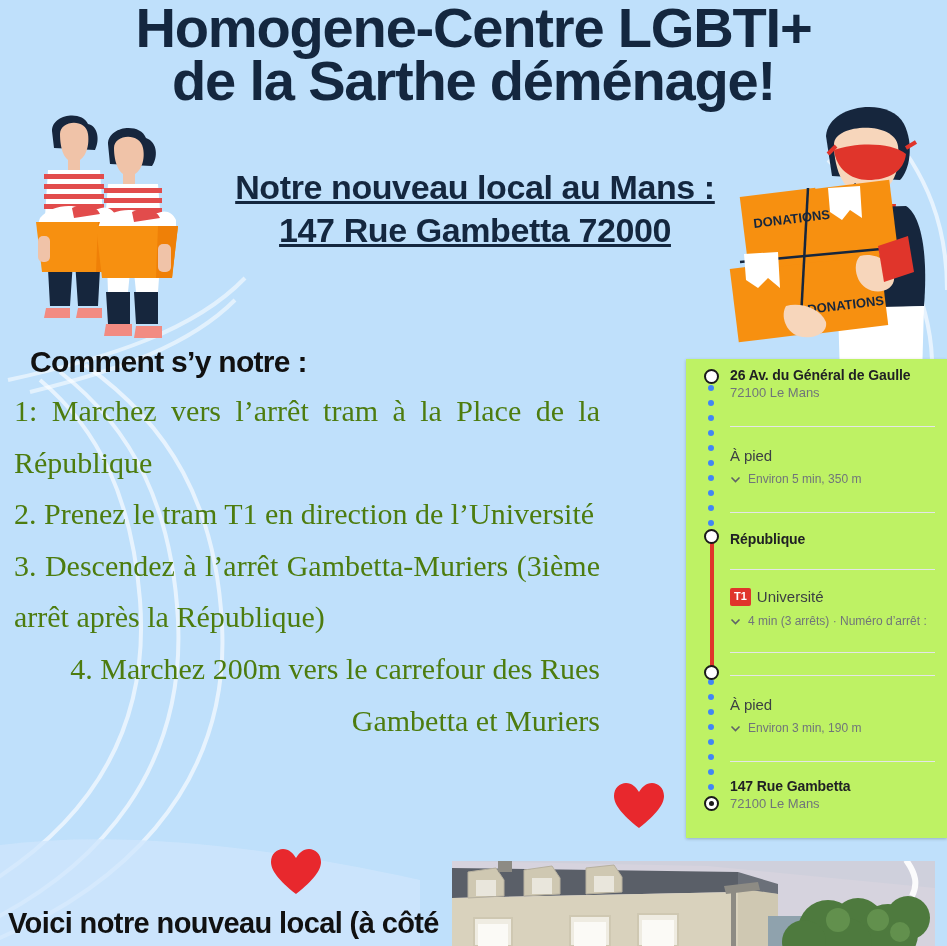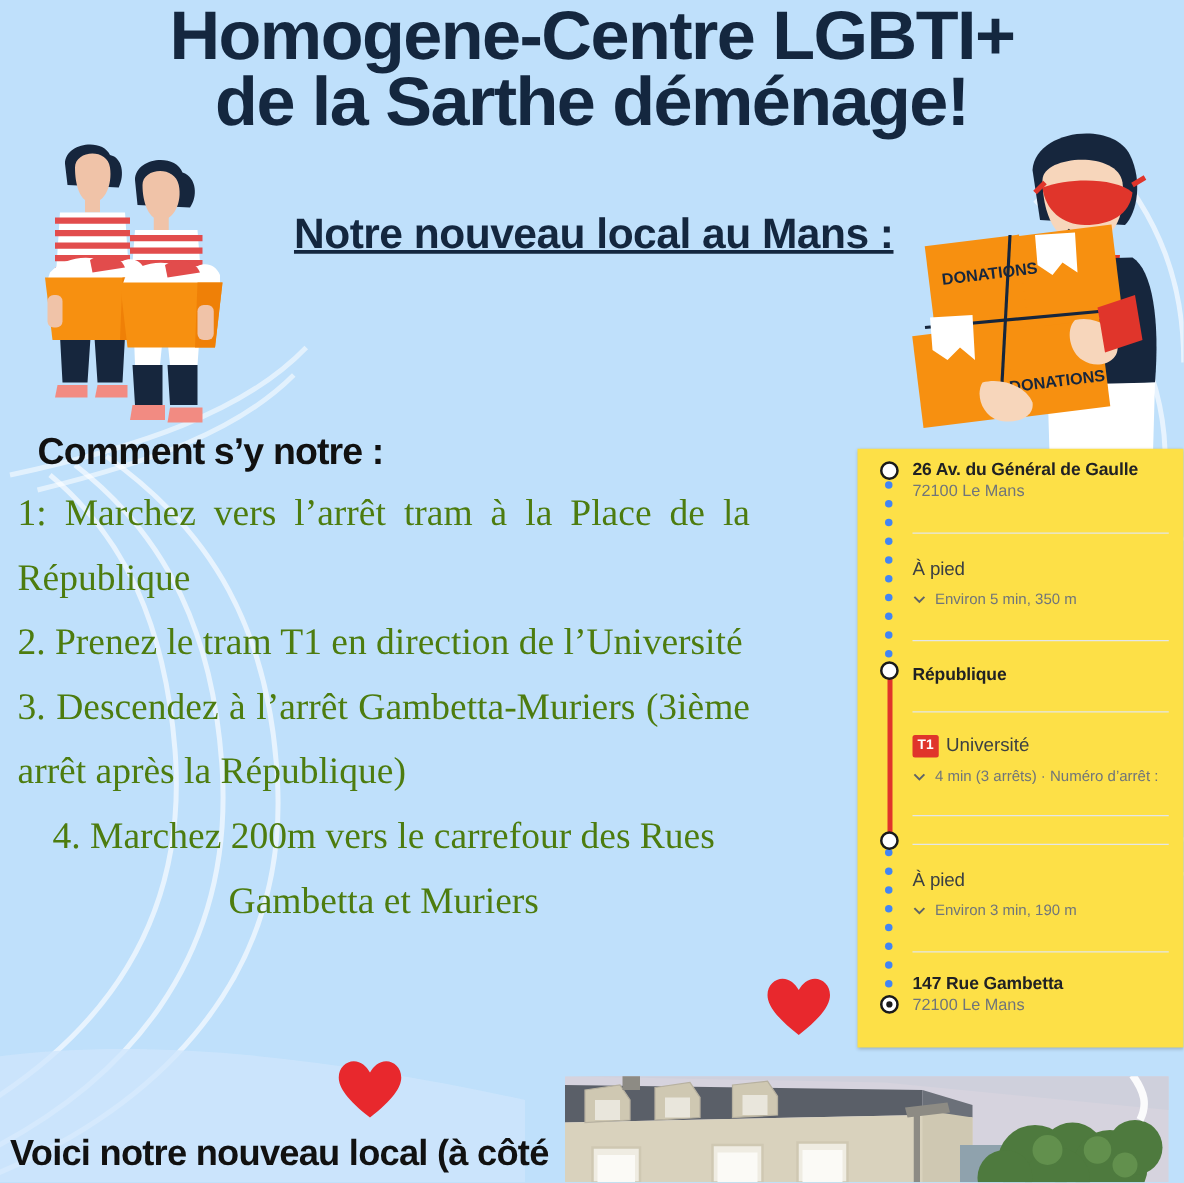--- a/index.html
+++ b/index.html
@@ -55,42 +55,42 @@
   .steps{
     position:absolute;left:14px;top:385px;width:586px;
     color:#4d7c0f;
     font-family:"Liberation Serif", serif;
     font-size:30px;
     line-height:1.72;
     text-align:justify;
     z-index:6;
   }
   .steps p{margin:0;}
-  .steps p:last-child{text-align:center;}
+  .steps p:last-child{text-align:right;}
 
   
   .bottom-text{
     position:absolute;left:8px;top:905px;width:440px;
     color:#111;
     font-weight:bold;
     font-size:29px;
     line-height:1.25;
     letter-spacing:-0.6px;
     z-index:9;
   }
   .bottom-text span{display:block;}
 
   
   .heart{position:absolute;z-index:7;}
   .heart svg{display:block;}
 
   
   .maps-card{
     position:absolute;left:686px;top:359px;width:261px;height:479px;
-    background:#fde047;
+    background:#bef264;
     box-shadow:0 1px 3px rgba(0,0,0,.22);
     overflow:hidden;
     z-index:8;
     font-family:"Liberation Sans", sans-serif;
   }
   .maps-inner{position:relative;width:100%;height:100%;}
   .card-rows{position:absolute;left:0;top:0;right:0;}
 
   .row{position:relative;padding:0 10px 0 44px;}
   .row .primary{
@@ -269,20 +269,21 @@
       <text x="100" y="218" font-family="Liberation Sans, sans-serif" font-size="13" font-weight="bold" fill="#16263d" transform="rotate(-7 100 218)">DONATIONS</text>
     </g>
 
     <path d="M78 210 C92 206 112 212 118 226 C120 238 104 244 90 240 C78 236 72 220 78 210 Z" fill="#f7d6bb"></path>
     <path d="M152 160 C168 156 184 166 186 180 C188 194 170 200 158 192 C148 186 144 168 152 160 Z" fill="#f7d6bb"></path>
     <path d="M170 150 L200 140 L206 176 L176 186 Z" fill="#e0352b"></path>
   </svg>
 
   <div class="address">
     <span>Notre nouveau local au Mans :</span>
+    <span>147 Rue Gambetta 72000</span>
   </div>
 
   <div class="howto-head">Comment s’y notre :</div>
   <div class="steps">
     <p>1: Marchez vers l’arrêt tram à la Place de la République</p>
     <p>2. Prenez le tram T1 en direction de l’Université</p>
     <p>3. Descendez à l’arrêt Gambetta-Muriers (3ième arrêt après la République)</p>
     <p>4. Marchez 200m vers le carrefour des Rues Gambetta et Muriers</p>
   </div>
 

